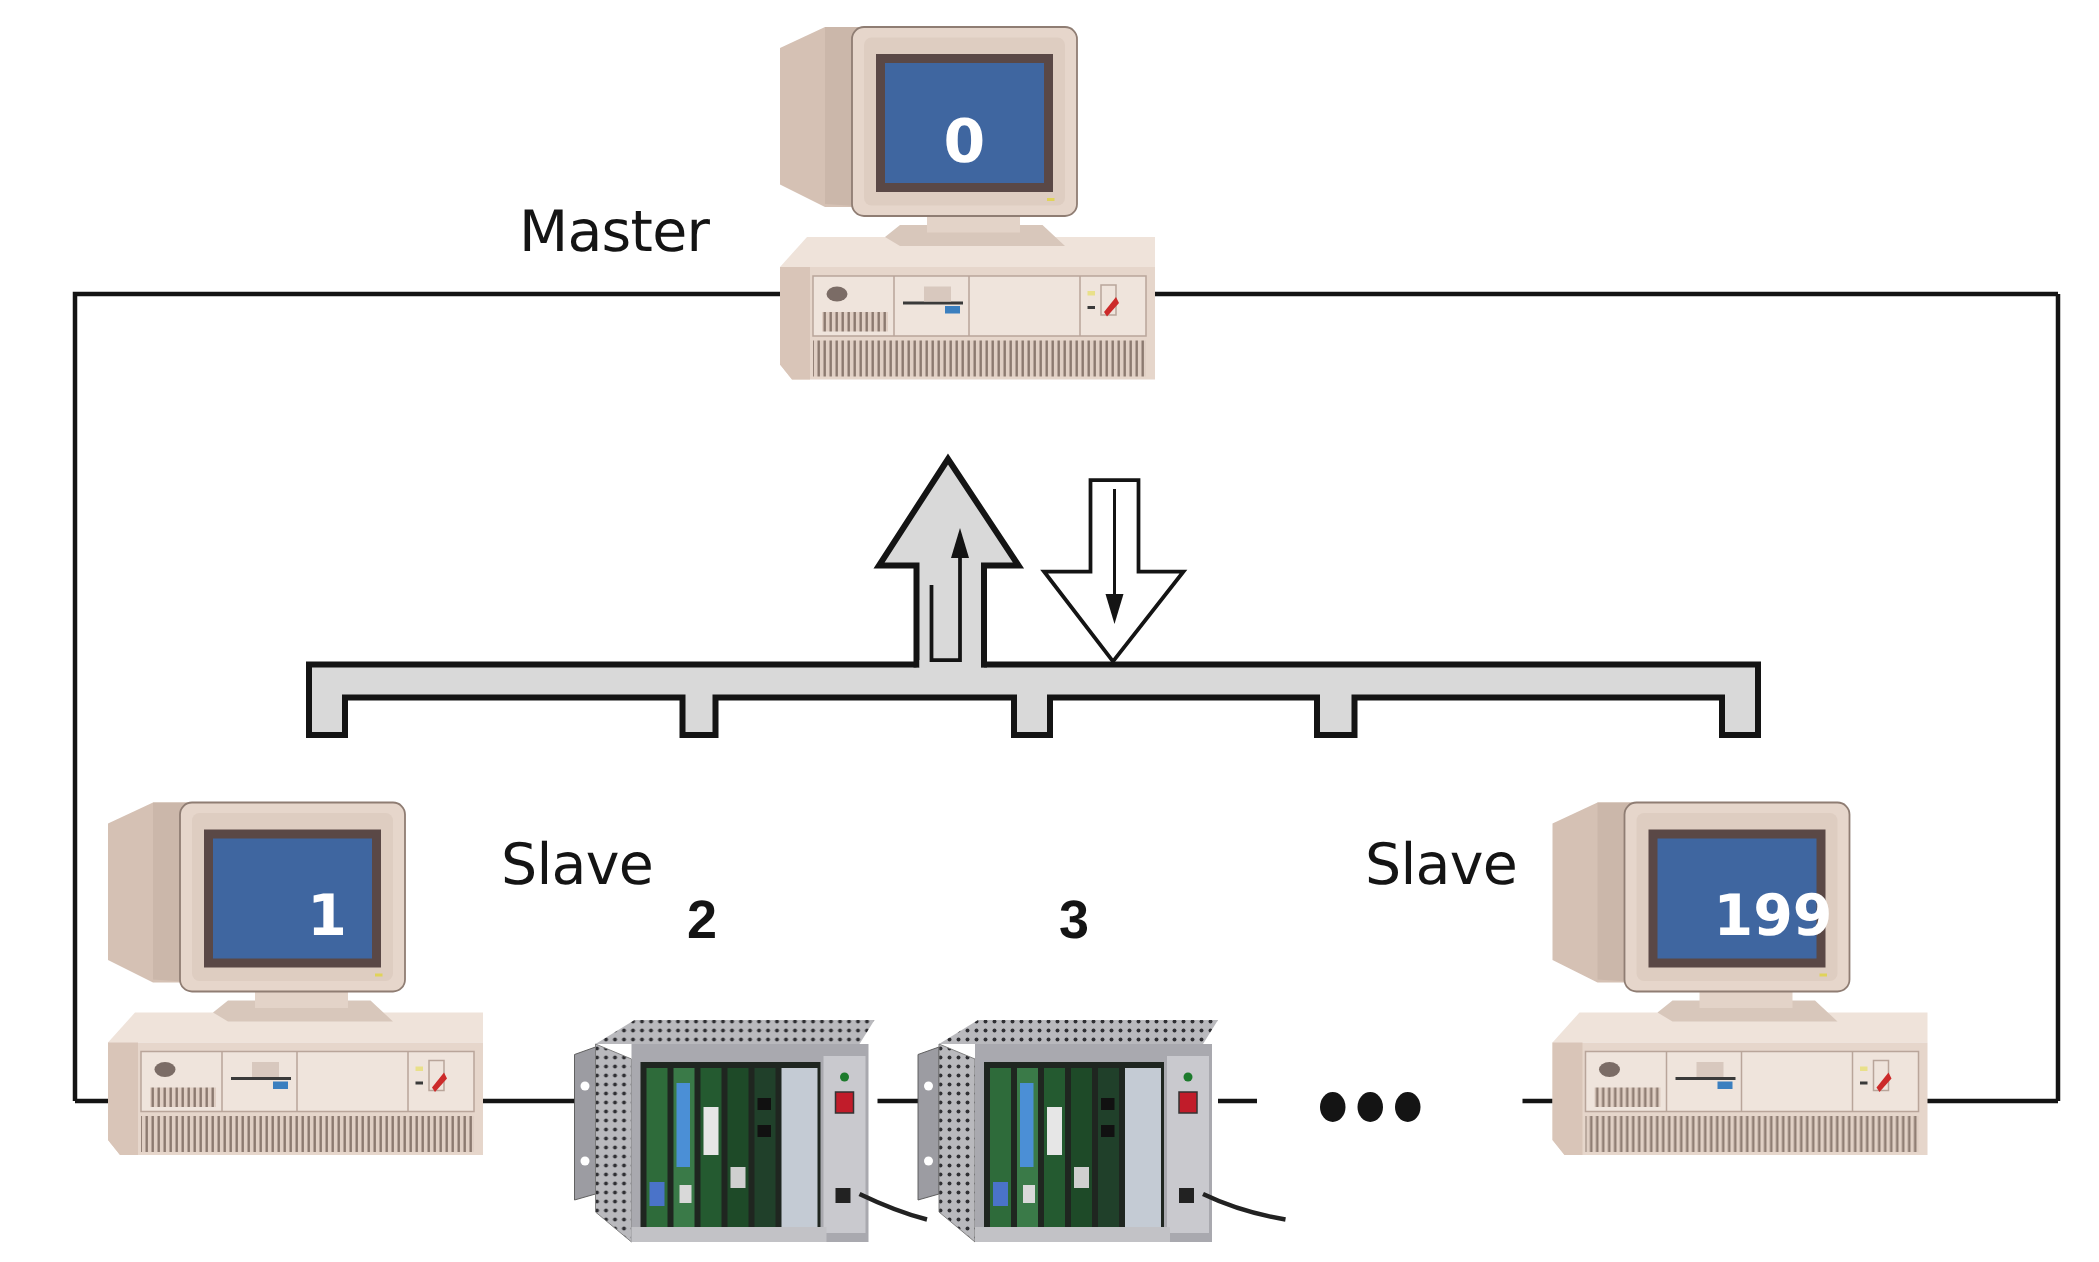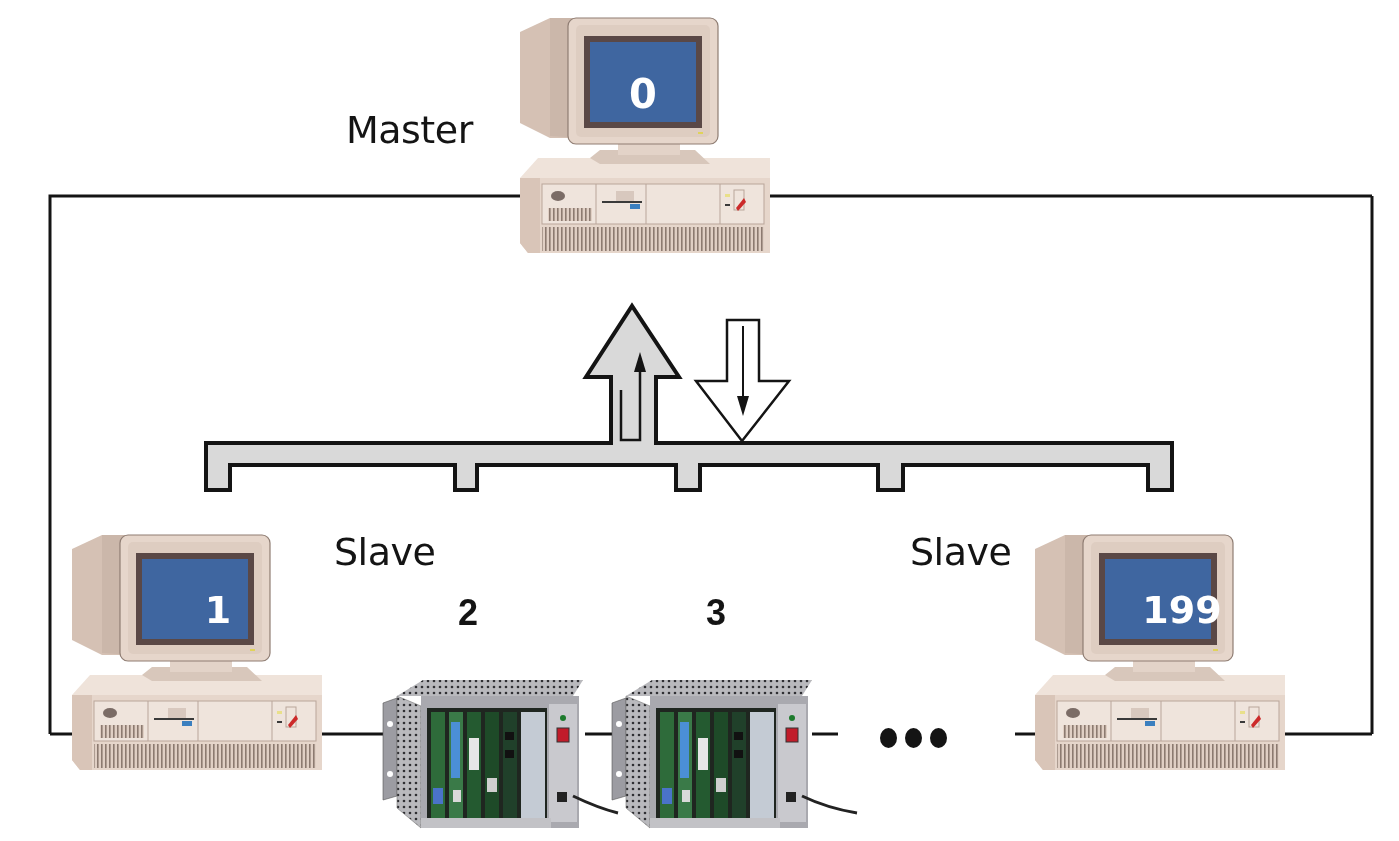--- a/index.html
+++ b/index.html
@@ -1,20 +1,20 @@
 <!DOCTYPE html>
 <html><head>
 <meta charset="utf-8">
 <style>
   html, body { margin: 0; padding: 0; background: #ffffff; }
   body { width: 1399px; height: 841px; position: relative; overflow: hidden;
          font-family: "Liberation Sans", "DejaVu Sans", sans-serif; }
   #stage { position: absolute; left: 0; top: 0; width: 1399px; height: 841px; }
   .label { position: absolute; color: #141414; font-family: "DejaVu Sans", "Liberation Sans", sans-serif; }
-  .role { font-size: 38px; font-weight: normal; letter-spacing: -0.5px; }
+  .role { font-size: 38px; font-weight: normal; letter-spacing: -0.5px; margin-top: 24px; }
   .num  { font-size: 36px; font-weight: bold; font-family: "Liberation Sans", sans-serif; }
   .screen-num { font-family: "DejaVu Sans", "Liberation Sans", sans-serif; font-weight: bold; fill: #ffffff; }
   .dots { position: absolute; left: 880px; top: 728px; display: flex; gap: 8px; }
   .dot { width: 17px; height: 20px; border-radius: 50%; background: #141414; }
 </style>
 </head>
 <body>
 
 <div id="stage">
   <svg id="canvas" width="1399" height="841" viewBox="0 0 1399 841">

